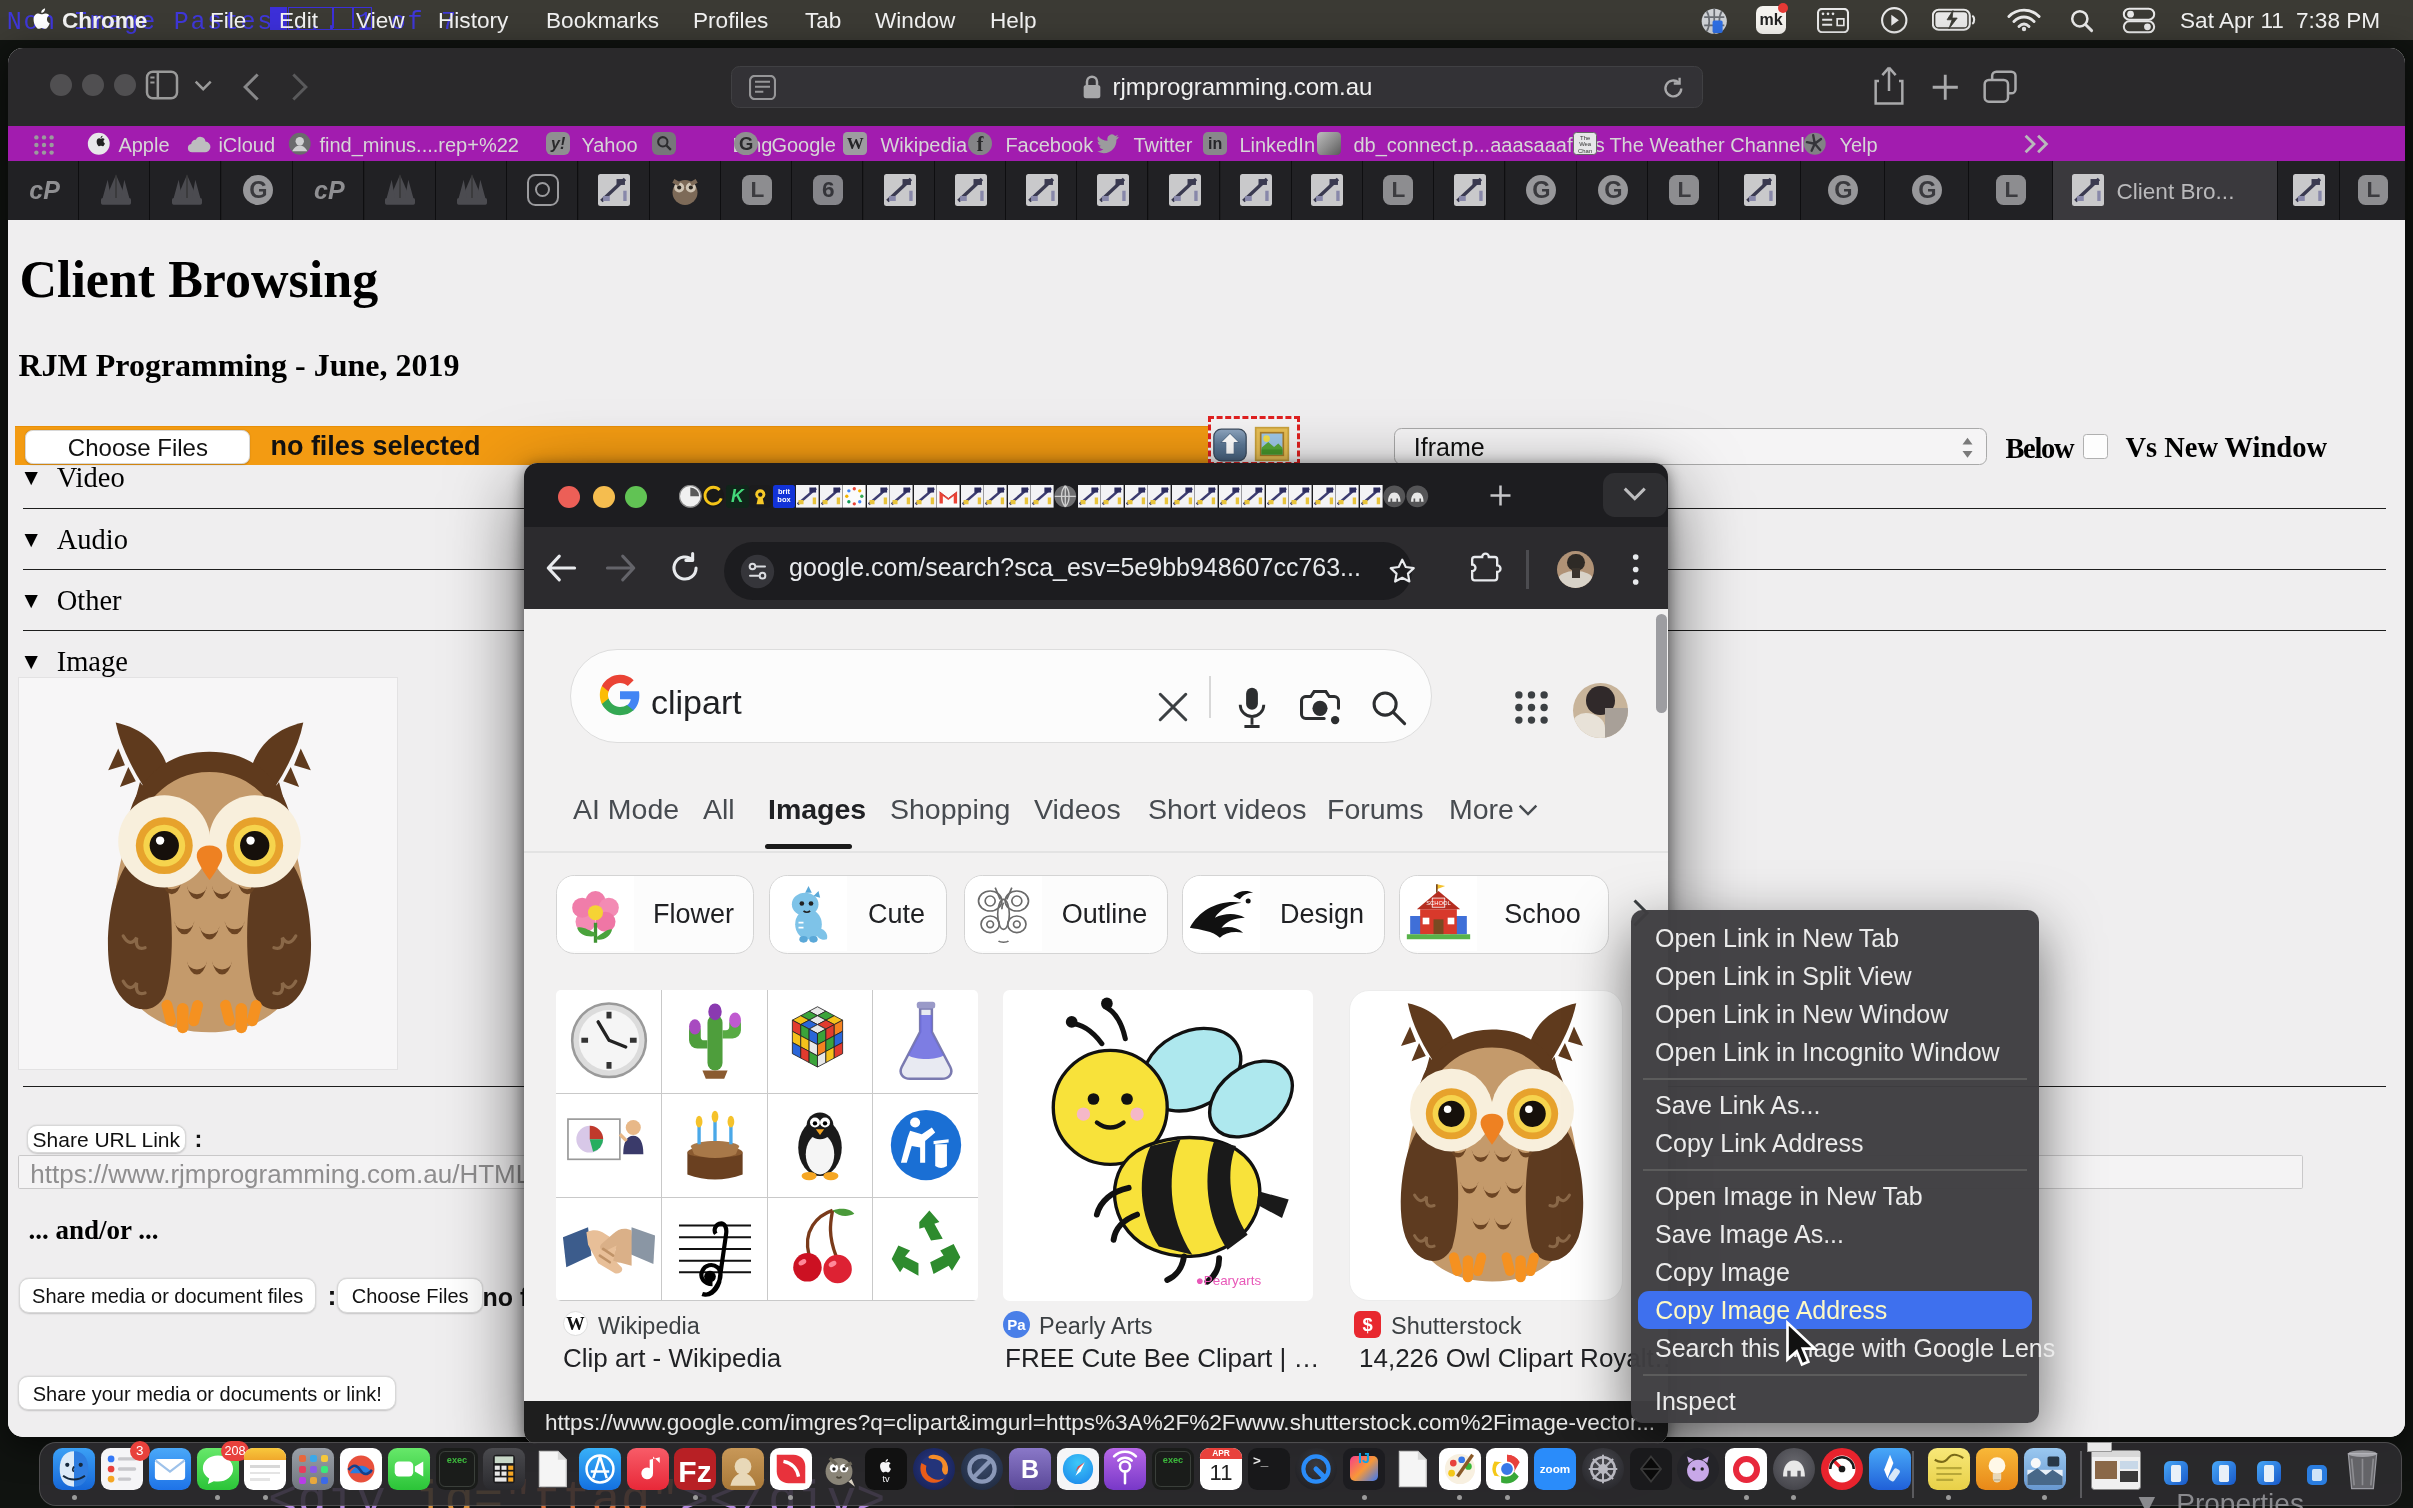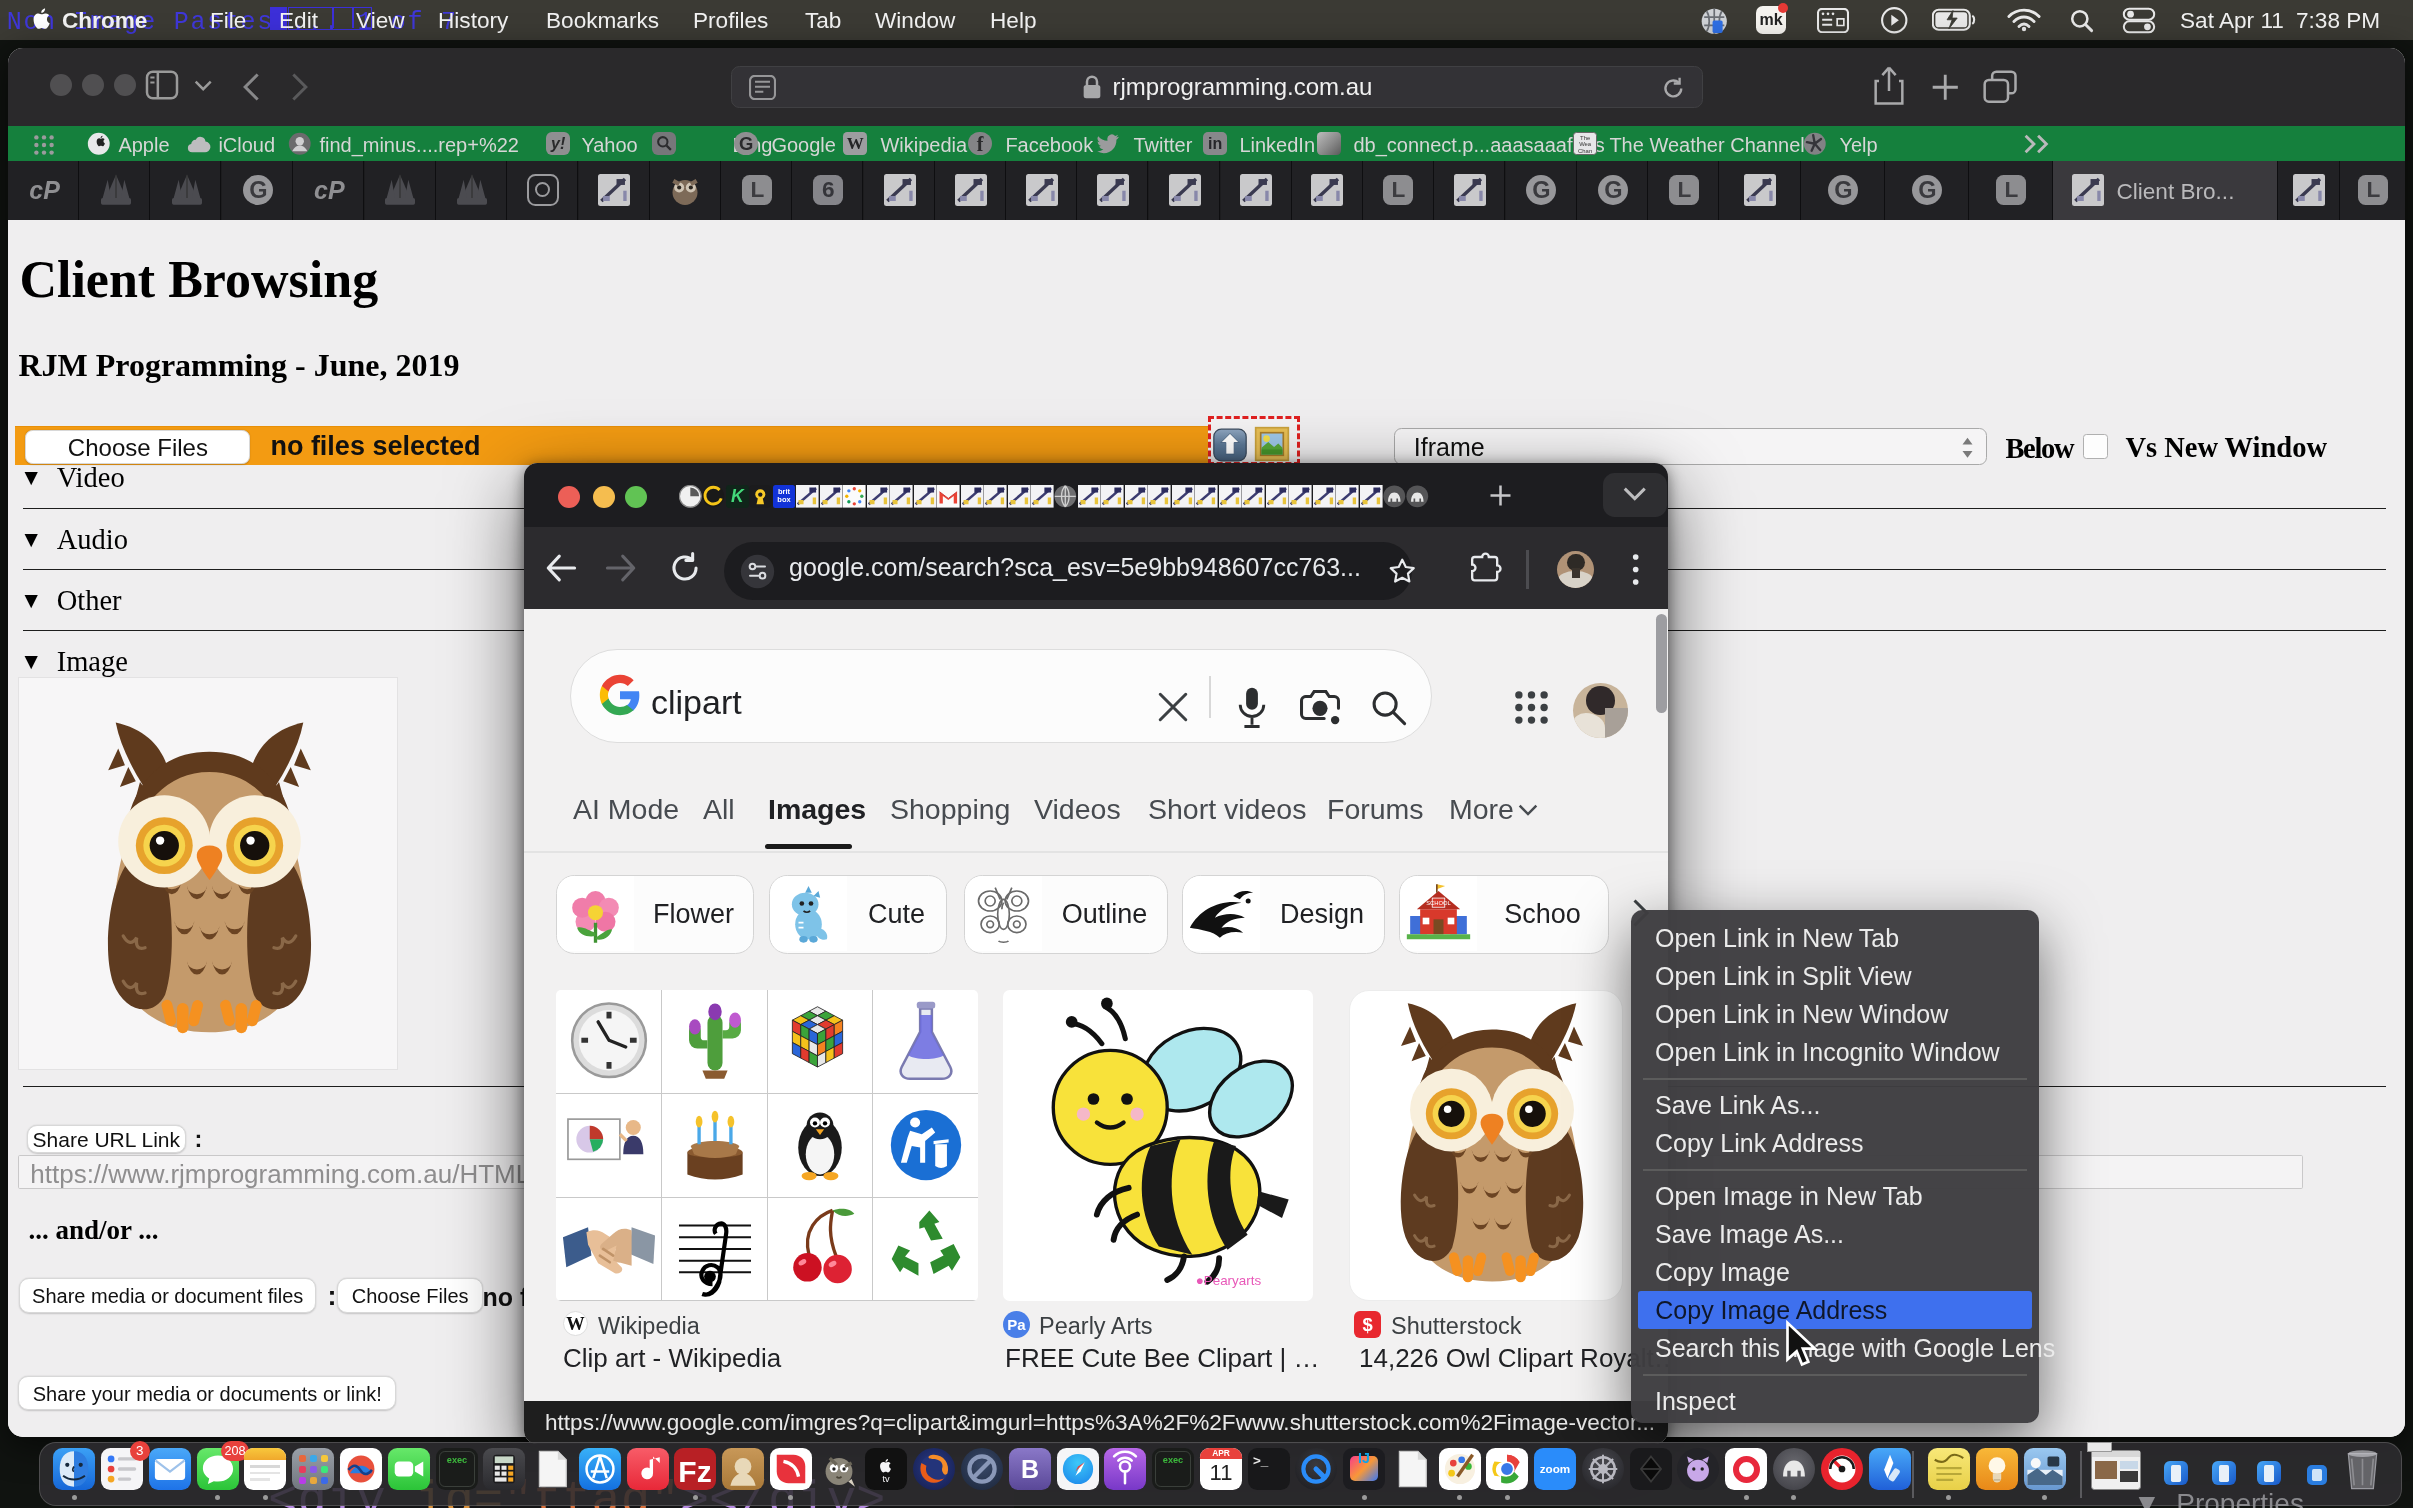--- a/index.html
+++ b/index.html
@@ -8,21 +8,21 @@
   #screen { position:relative; width:2413px; height:1508px; overflow:hidden; }
 
   
   #menubar { position:absolute; left:0; top:0; width:2413px; height:40px; background:#3b3a34; color:#f2f2f2; font-size:22.6px; }
   #menubar .item { position:absolute; top:7.5px; }
   #bluetext { position:absolute; left:6.7px; top:7.5px; color:#3f37d8; font-size:25px; font-family:"Liberation Mono",monospace; letter-spacing:1.7px; }
 
   
   #safari { position:absolute; left:8.4px; top:48px; width:2397px; height:1389px; border-radius:15px; background:#efeeef; overflow:hidden; box-shadow:0 6.7px 34px rgba(0,0,0,.6); }
   #stoolbar { position:absolute; left:0; top:0; width:100%; height:78px; background:#2a292b; }
-  #sbookmarks { position:absolute; left:0; top:78px; width:100%; height:35px; background:#15803d; color:#d6d6d6; font-size:21px;padding-left:19px; }
+  #sbookmarks { position:absolute; left:0; top:78px; width:100%; height:35px; background:#a21caf; color:#d6d6d6; font-size:21px;padding-left:19px; }
   #stabs { position:absolute; left:0; top:113px; width:100%; height:59px; background:#1c1c1e; }
   #spage { position:absolute; left:0; top:173px; width:2397px; height:1216px; background:#efeeef; overflow:hidden; }
 
   .tl { position:absolute; border-radius:50%; width:22px; height:22px; top:26px; }
 
   .serif { font-family:"Liberation Serif", serif; }
 
   
   #spage h1 { font-family:"Liberation Serif",serif; font-size:52px; font-weight:bold; color:#000; }
   #spage h2 { font-family:"Liberation Serif",serif; font-size:32px; font-weight:bold; color:#000; }
@@ -33,21 +33,21 @@
   #chrome { position:absolute; left:524px; top:463px; width:1144px; height:981px; border-radius:13.4px; background:#f2f1f1; box-shadow:0 25px 75px rgba(0,0,0,.6), 0 3.4px 15px rgba(0,0,0,.5); overflow:hidden; }
   #ctabstrip { position:absolute; left:0; top:0; width:100%; height:64px; background:#1d1d20; }
   #ctoolbar { position:absolute; left:0; top:64px; width:100%; height:82px; background:#2c2b2e; }
   #ccontent { position:absolute; left:0; top:146px; width:100%; height:792px; background:#f2f1f1; overflow:hidden; }
   #cstatus { position:absolute; left:0; top:938px; width:100%; height:44px; background:#1e1e1e; color:#e8e8e8; font-size:23.5px; }
 
   
   #ctxmenu { position:absolute; left:1631px; top:910px; width:408px; height:513px; background:rgba(62,61,64,0.97); border-radius:11.7px; box-shadow:0 20px 59px rgba(0,0,0,.55); color:#ebebeb; font-size:28px; padding-top:9.2px; }
   #ctxmenu .mi { height:38px; line-height:38px; padding-left:24px; white-space:nowrap; font-size:25px; }
   #ctxmenu .sep { height:1.7px; background:#5c5c5c; margin:6.7px 11.7px; }
-  #ctxmenu .hi { background:#3e70ee; color:#0f172a; border-radius:3px; margin:0 6.7px; padding-left:17.6px; }
+  #ctxmenu .hi { background:#3e70ee; color:#fef9c3; border-radius:11px; margin:0 6.7px; padding-left:17.6px; }
 
   
   #dock { position:absolute; left:39px; top:1442px; width:2363px; height:64px; border-radius:17px; background:rgba(46,44,48,.88); border:0.8px solid rgba(120,120,120,.45); }
   .dicon { position:absolute; top:5px; width:42px; height:42px; border-radius:9.2px; }
   .ddot { position:absolute; top:52px; width:5px; height:5px; border-radius:50%; background:#9a9a9a; }
 </style>
 </head>
 <body>
 <div id="screen">
   <div id="menubar">

